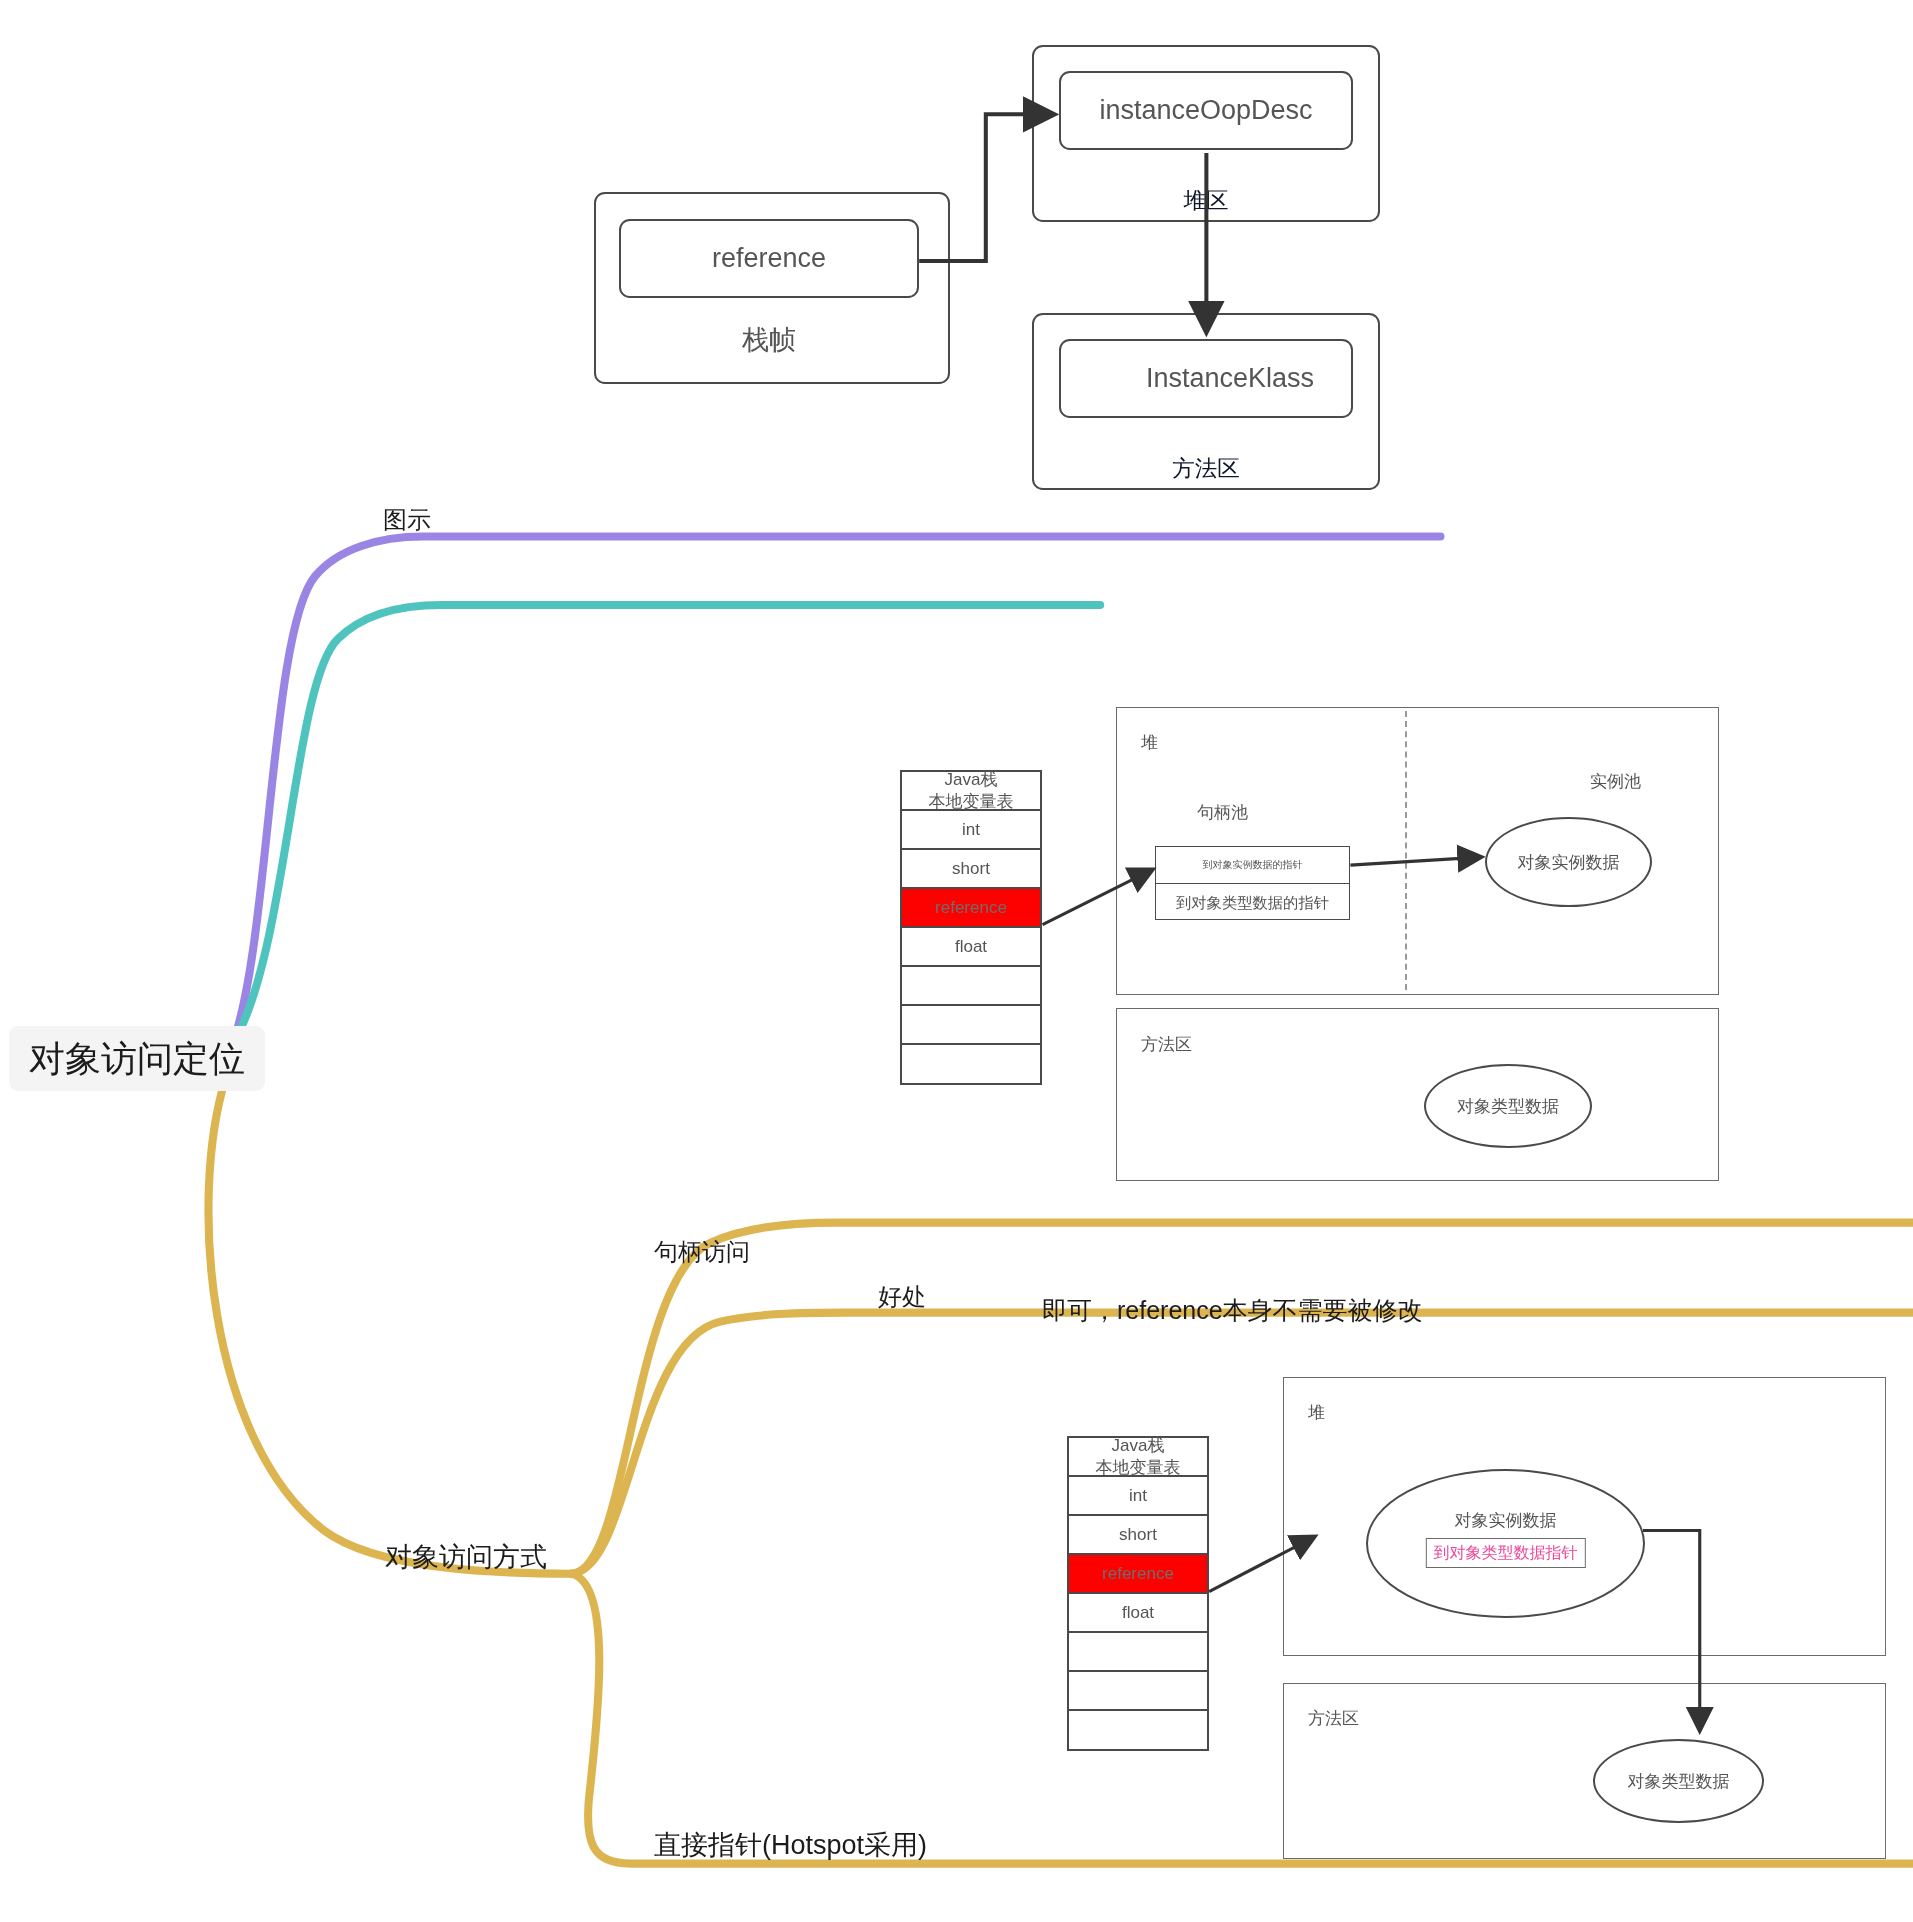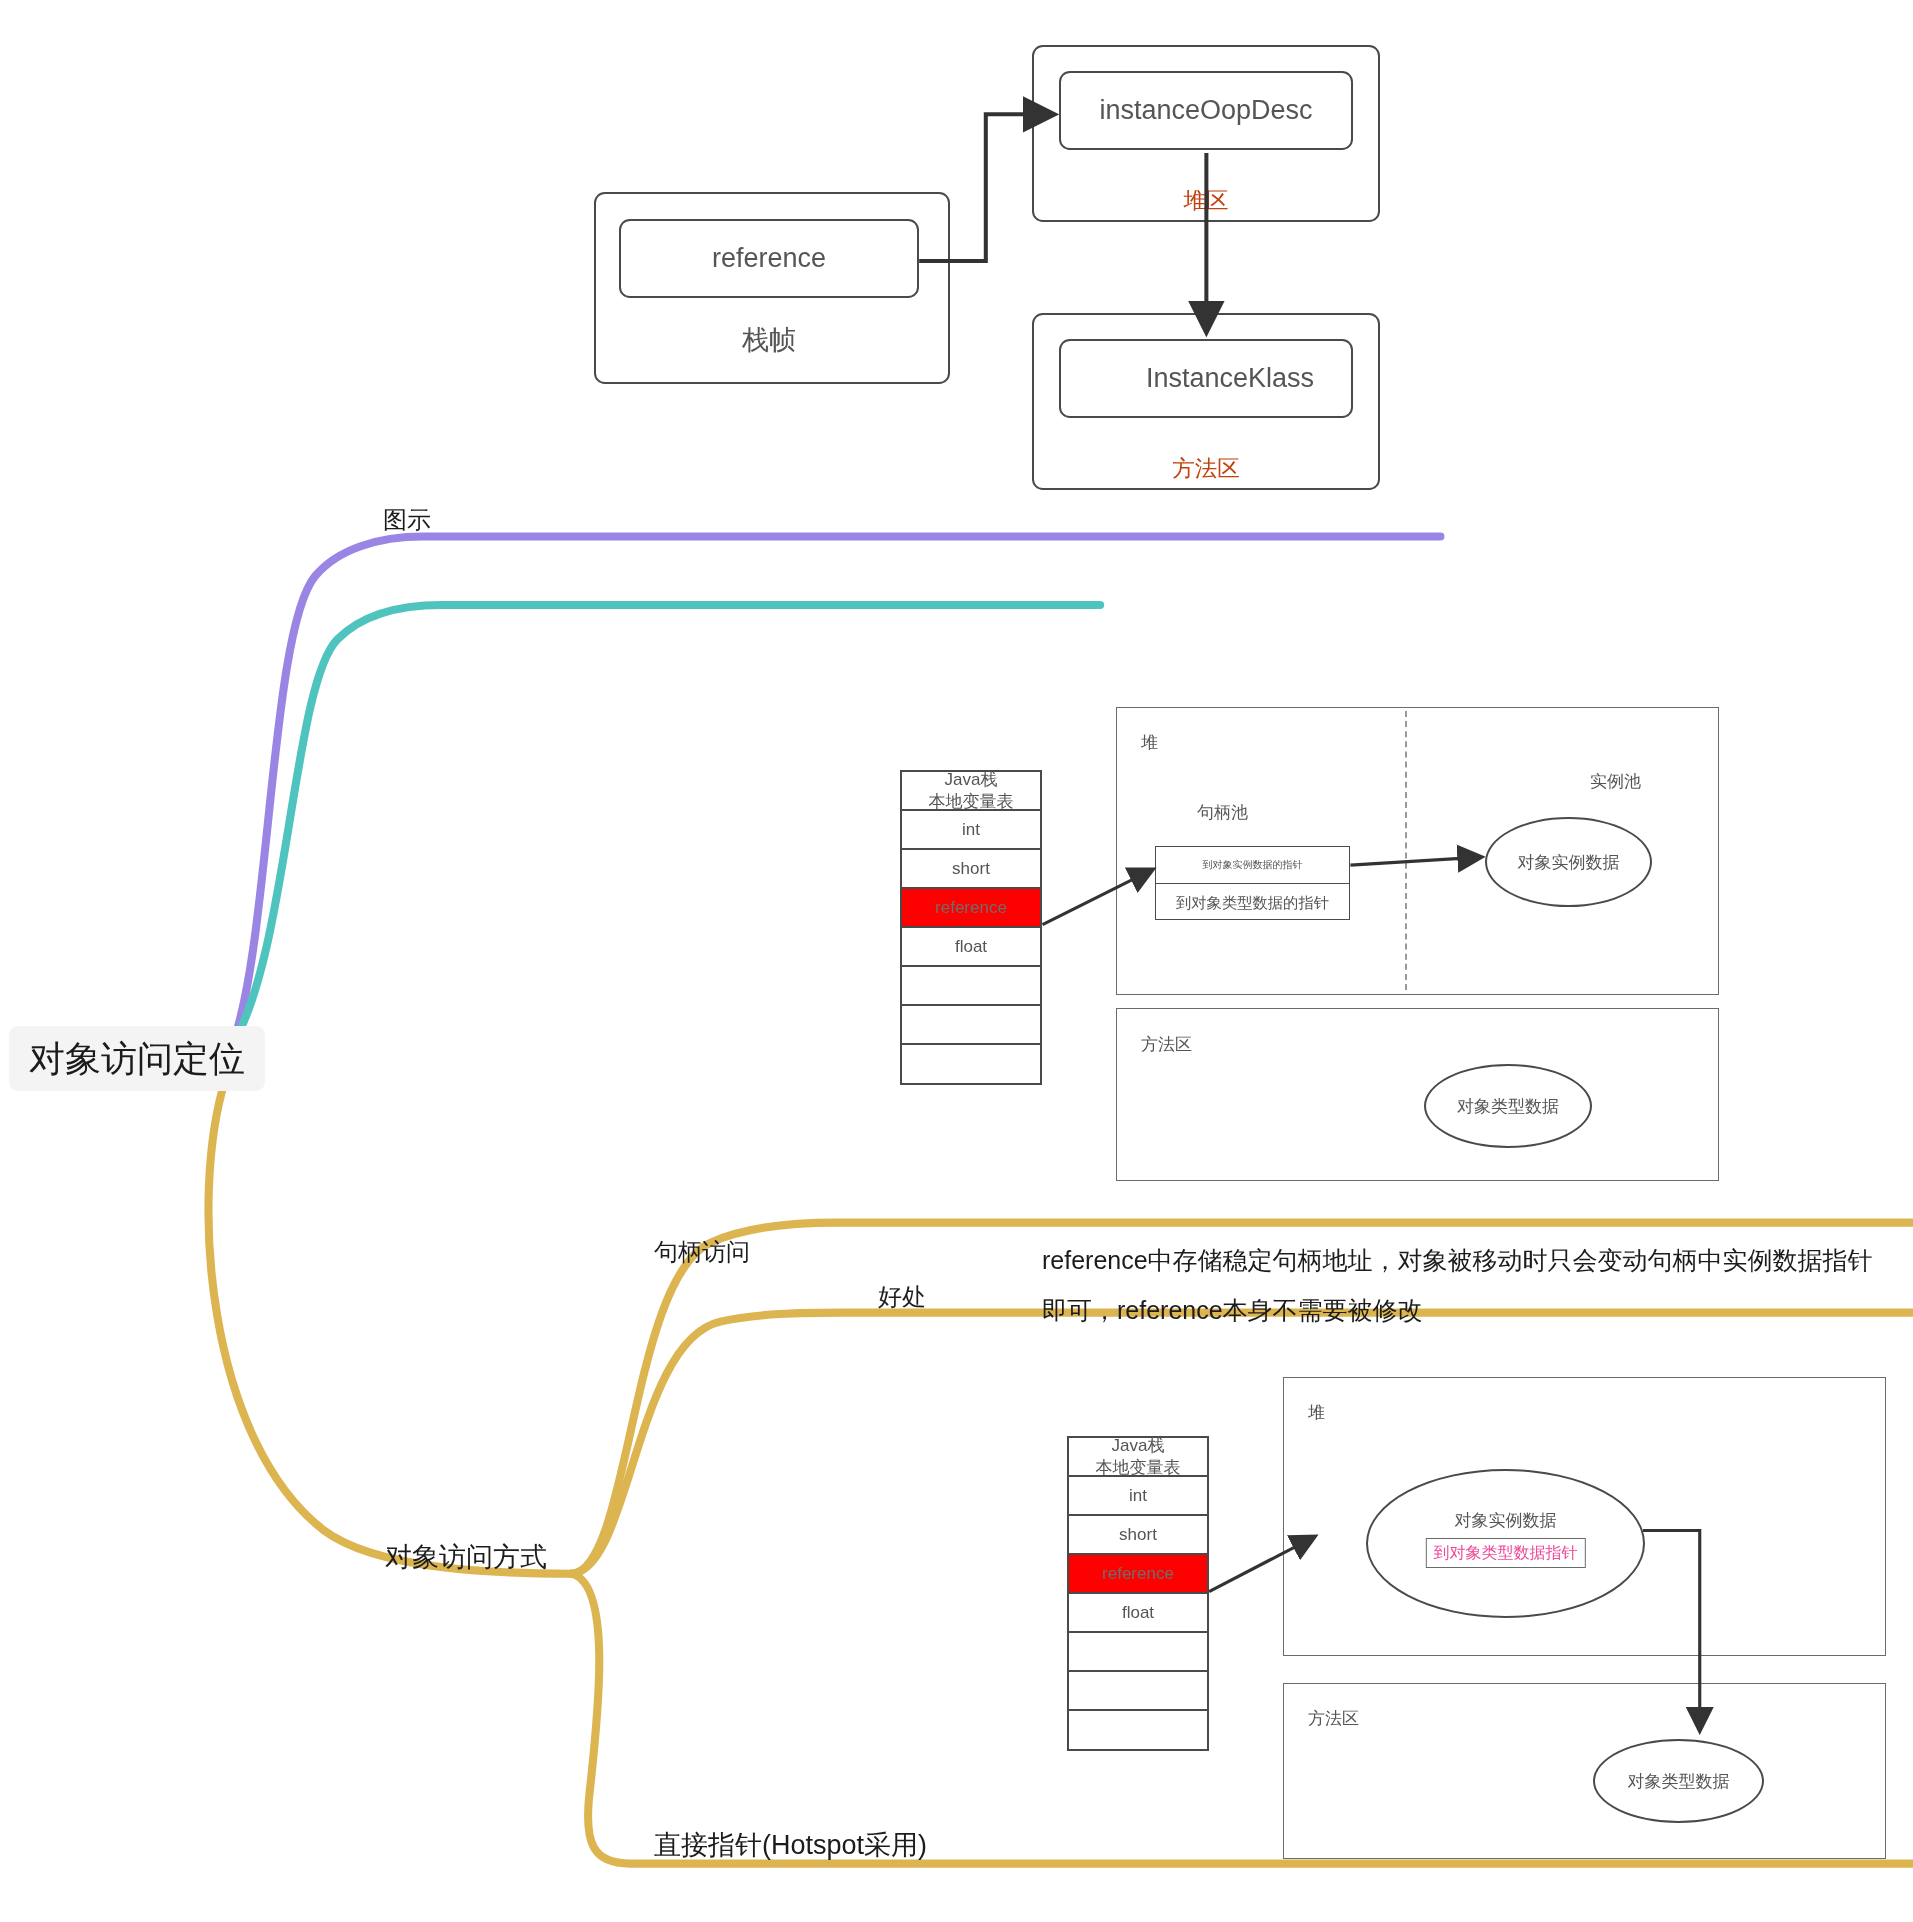--- a/index.html
+++ b/index.html
@@ -87,21 +87,21 @@
   
   .f1-text{
     position:absolute;
     display:flex;align-items:center;justify-content:center;
     font-size:27px;color:#555;
     box-sizing:border-box;
     white-space:nowrap;
   }
   .f1-sub{
     position:absolute;
-    font-size:22.5px;color:#c2410c;white-space:nowrap;
+    font-size:22.5px;color:#0f172a;white-space:nowrap;
     text-align:center;
   }
 </style>
 </head>
 <body>
 
 <div id="canvas">
 
   <svg class="layer" viewBox="0 0 2126 2136" width="1914" height="1923">
 
@@ -124,21 +124,20 @@
 
 
   <div class="abs branch-label big" style="left:385px;top:1541px;">对象访问方式</div>
 
   <div class="abs branch-label" style="left:654px;top:1238px;">句柄访问</div>
 
   <div class="abs branch-label" style="left:878px;top:1283px;">好处</div>
 
   <div class="abs branch-label big" style="left:654px;top:1829px;">直接指针(Hotspot采用)</div>
 
-  <div class="abs leaf-text" style="left:1042px;top:1239px;">reference中存储稳定句柄地址，对象被移动时只会变动句柄中实例数据指针</div>
   <div class="abs leaf-text" style="left:1042px;top:1289px;">即可，reference本身不需要被修改</div>
 
   <div>
 
     <div class="dbox round" style="left:594px;top:192px;width:356px;height:192px;"></div>
 
     <div class="dbox round" style="left:619px;top:219px;width:300px;height:79px;"></div>
     <div class="f1-text" style="left:619px;top:219px;width:300px;height:79px;">reference</div>
     <div class="f1-text" style="left:619px;top:320px;width:300px;height:40px;">栈帧</div>
 

